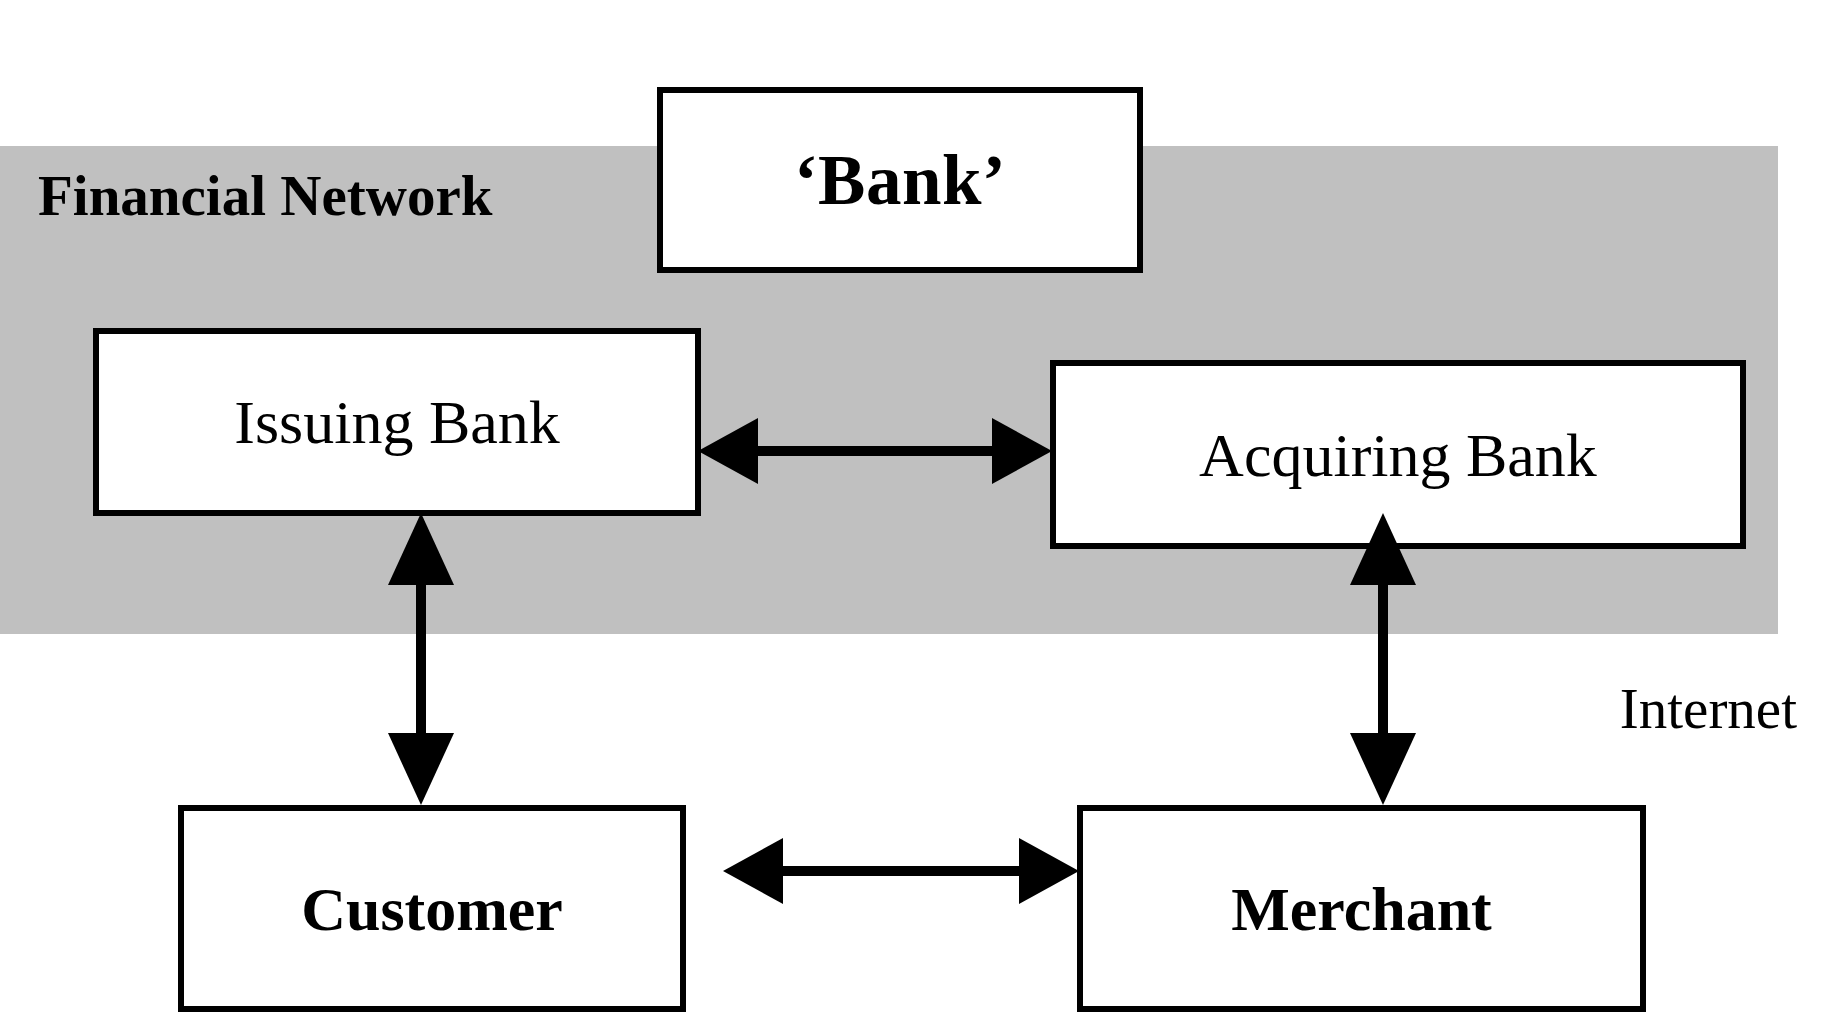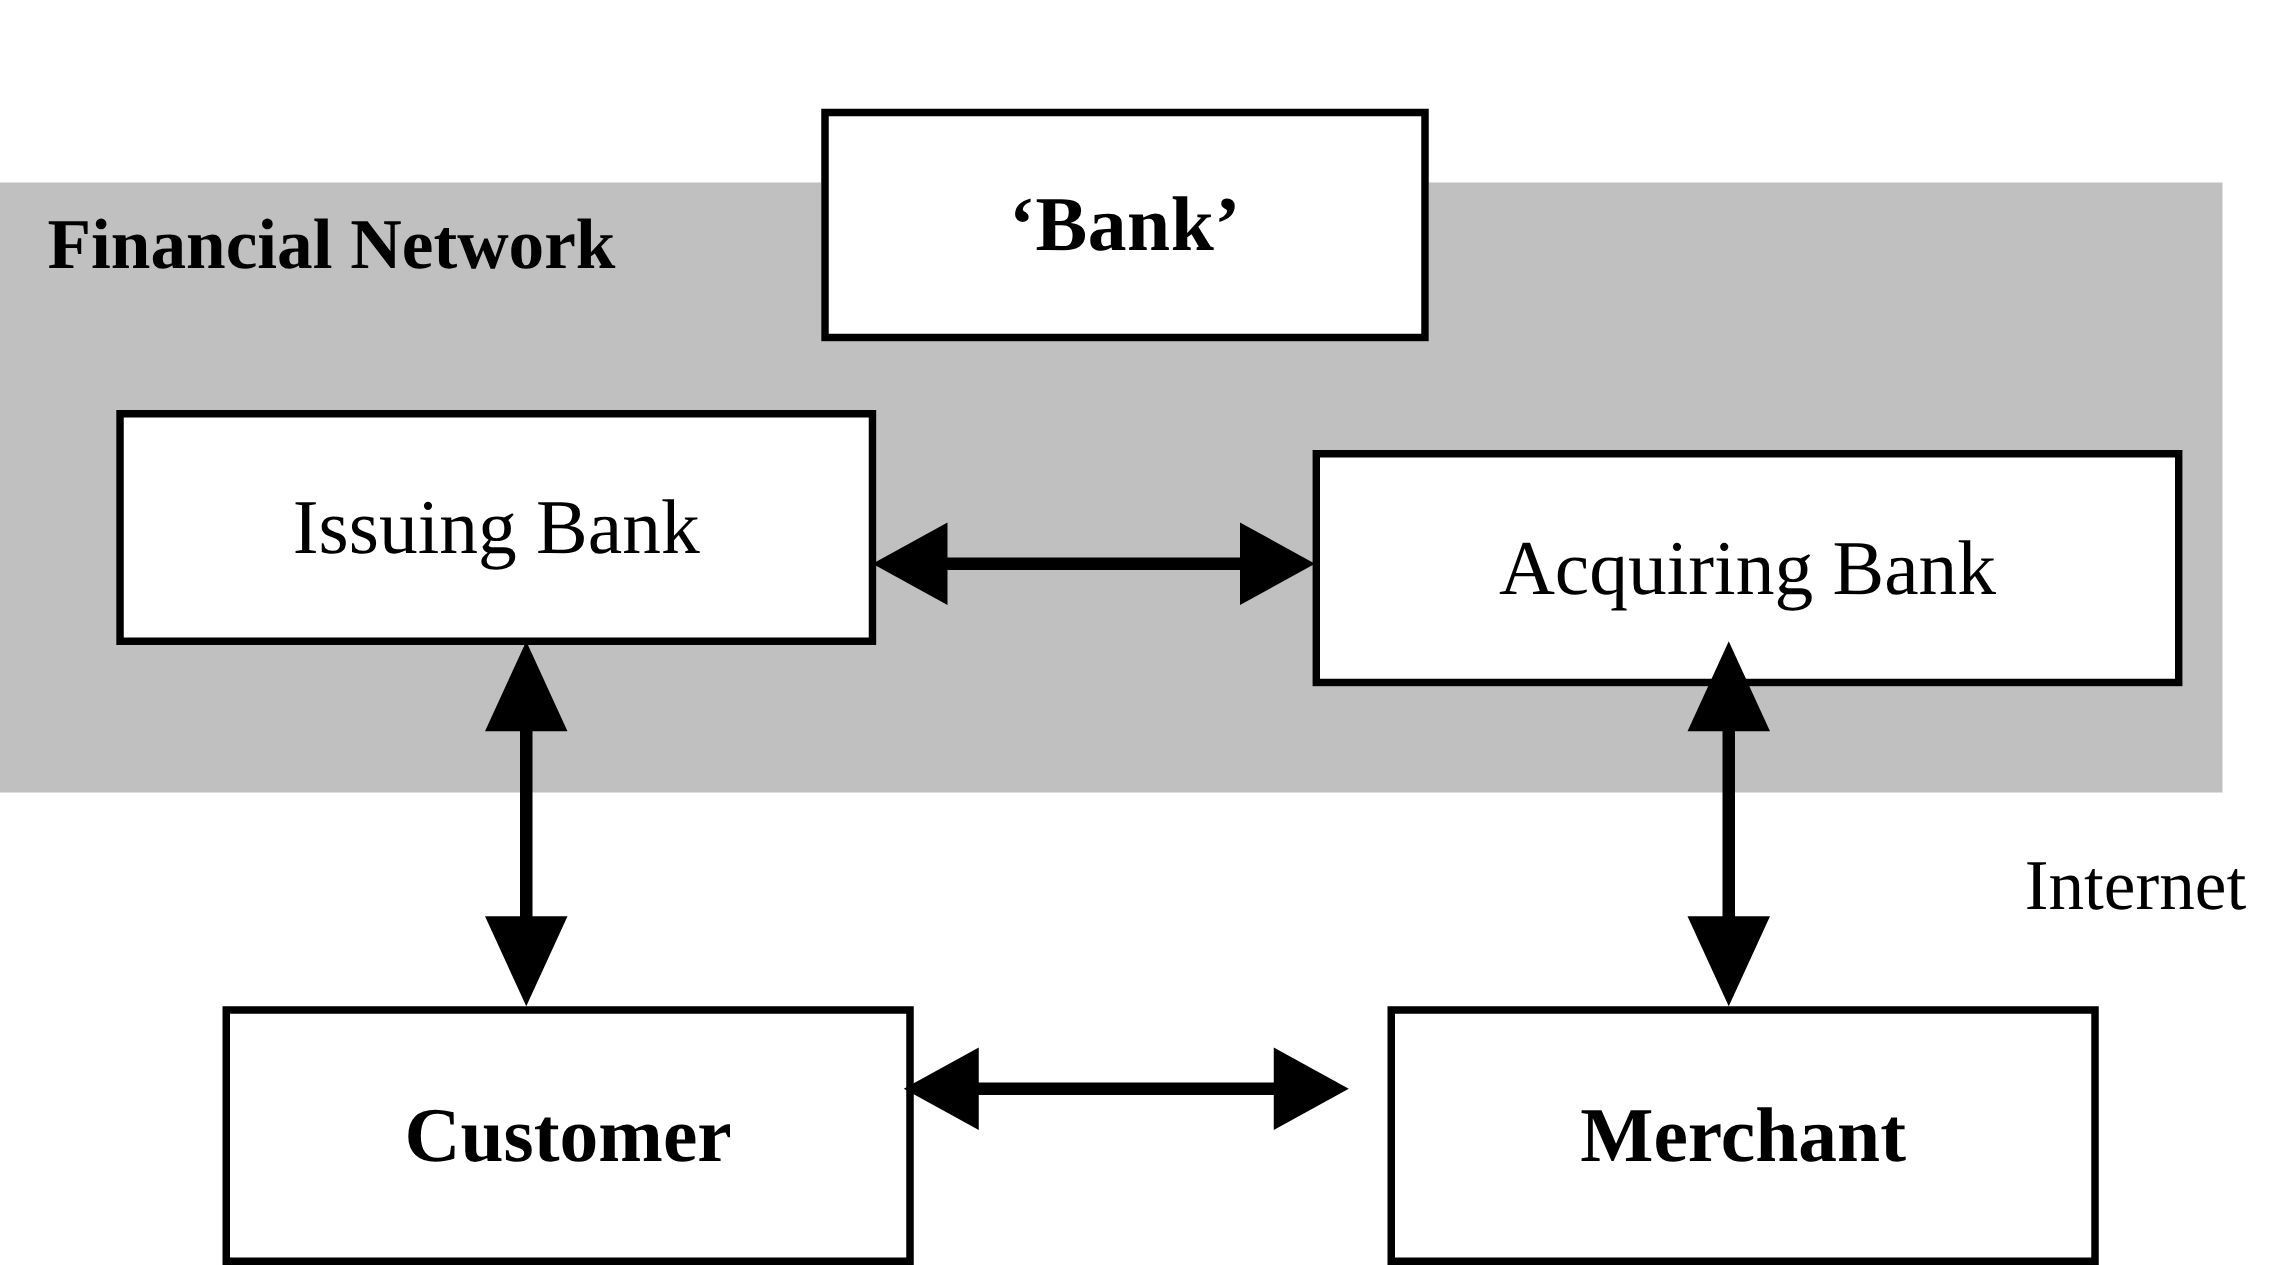--- a/index.html
+++ b/index.html
@@ -68,32 +68,32 @@
     line-height: 1;
   }
   .node .node-label {
     display: block;
     white-space: nowrap;
   }
   .node.bold .node-label { font-weight: bold; }
   .node.regular .node-label { font-weight: normal; }
 
   #node-bank       { left: 657px;  top: 87px;  width: 486px; height: 186px; }
-  #node-bank .node-label { font-size: 62px; letter-spacing: 0.5px; }
+  #node-bank .node-label { font-size: 71px; letter-spacing: 0.5px; }
 
   #node-issuing-bank   { left: 93px;   top: 328px; width: 608px; height: 188px; }
   #node-issuing-bank .node-label { font-size: 62px; }
 
   #node-acquiring-bank { left: 1050px; top: 328px; width: 696px; height: 189px; margin-top: 32px; }
   #node-acquiring-bank .node-label { font-size: 62px; }
 
-  #node-customer { left: 178px;  top: 805px; width: 553px; height: 207px; }
+  #node-customer { left: 178px;  top: 805px; width: 508px; height: 207px; }
   #node-customer .node-label { font-size: 62px; }
 
-  #node-merchant { left: 1110px; top: 805px; width: 569px; height: 207px; }
+  #node-merchant { left: 1077px; top: 805px; width: 569px; height: 207px; }
   #node-merchant .node-label { font-size: 62px; }
 
   
   .connector {
     position: absolute;
   }
   .connector svg {
     display: block;
     overflow: visible;
   }

